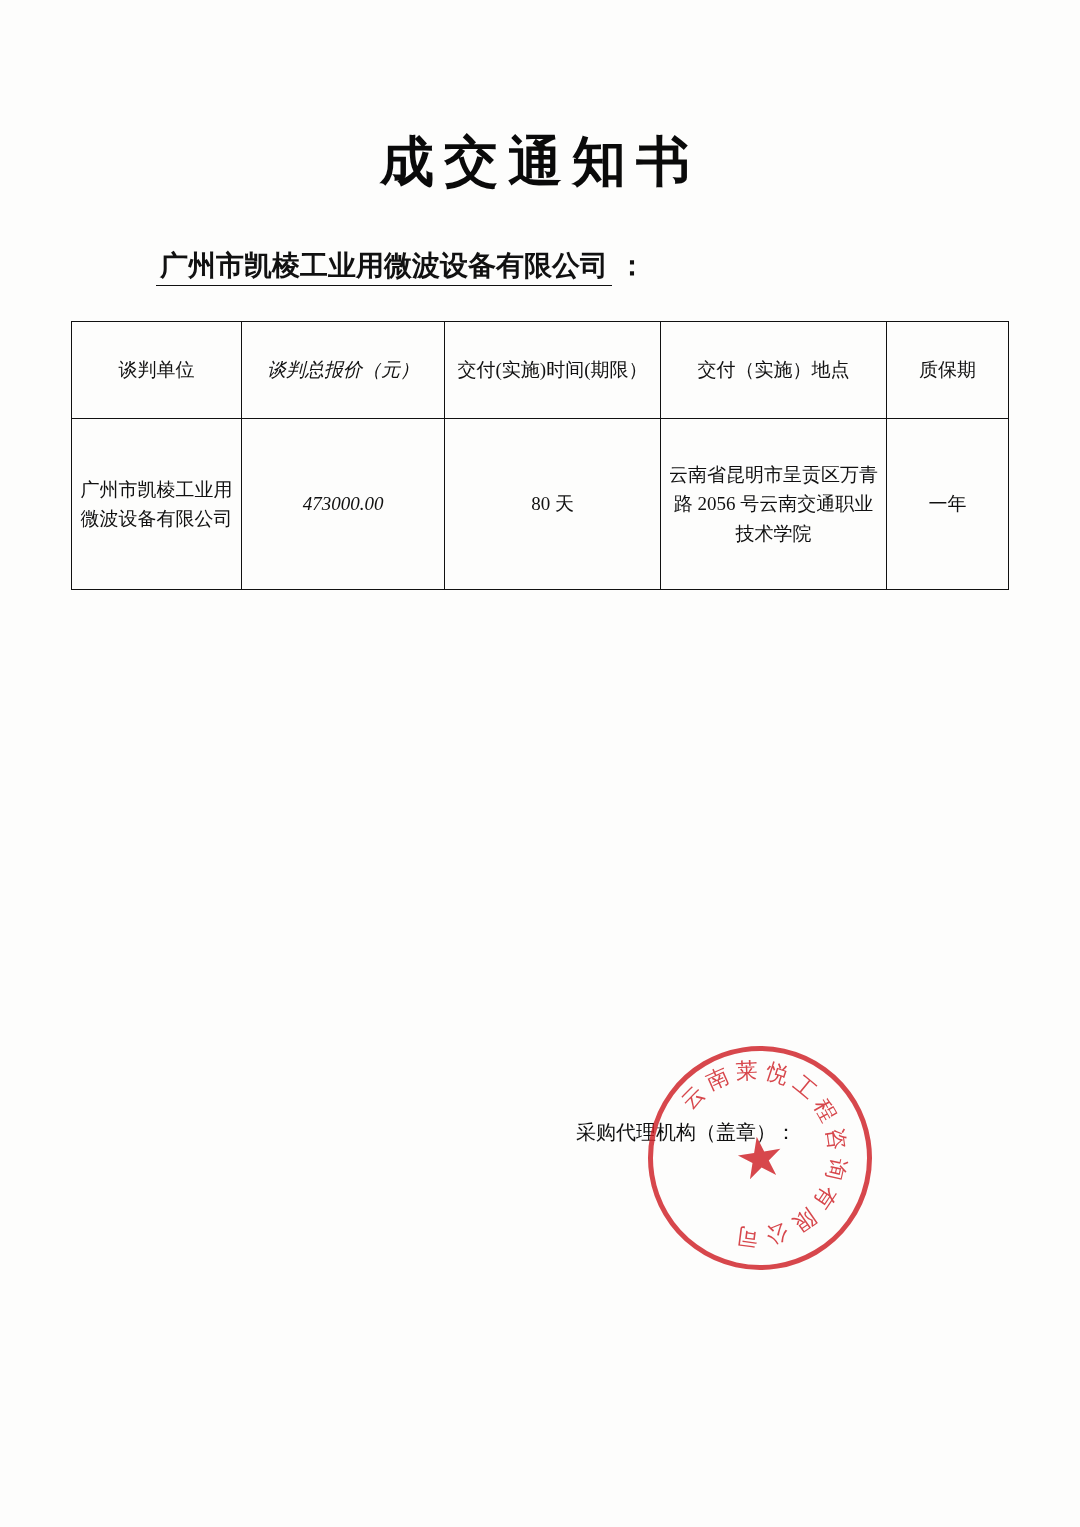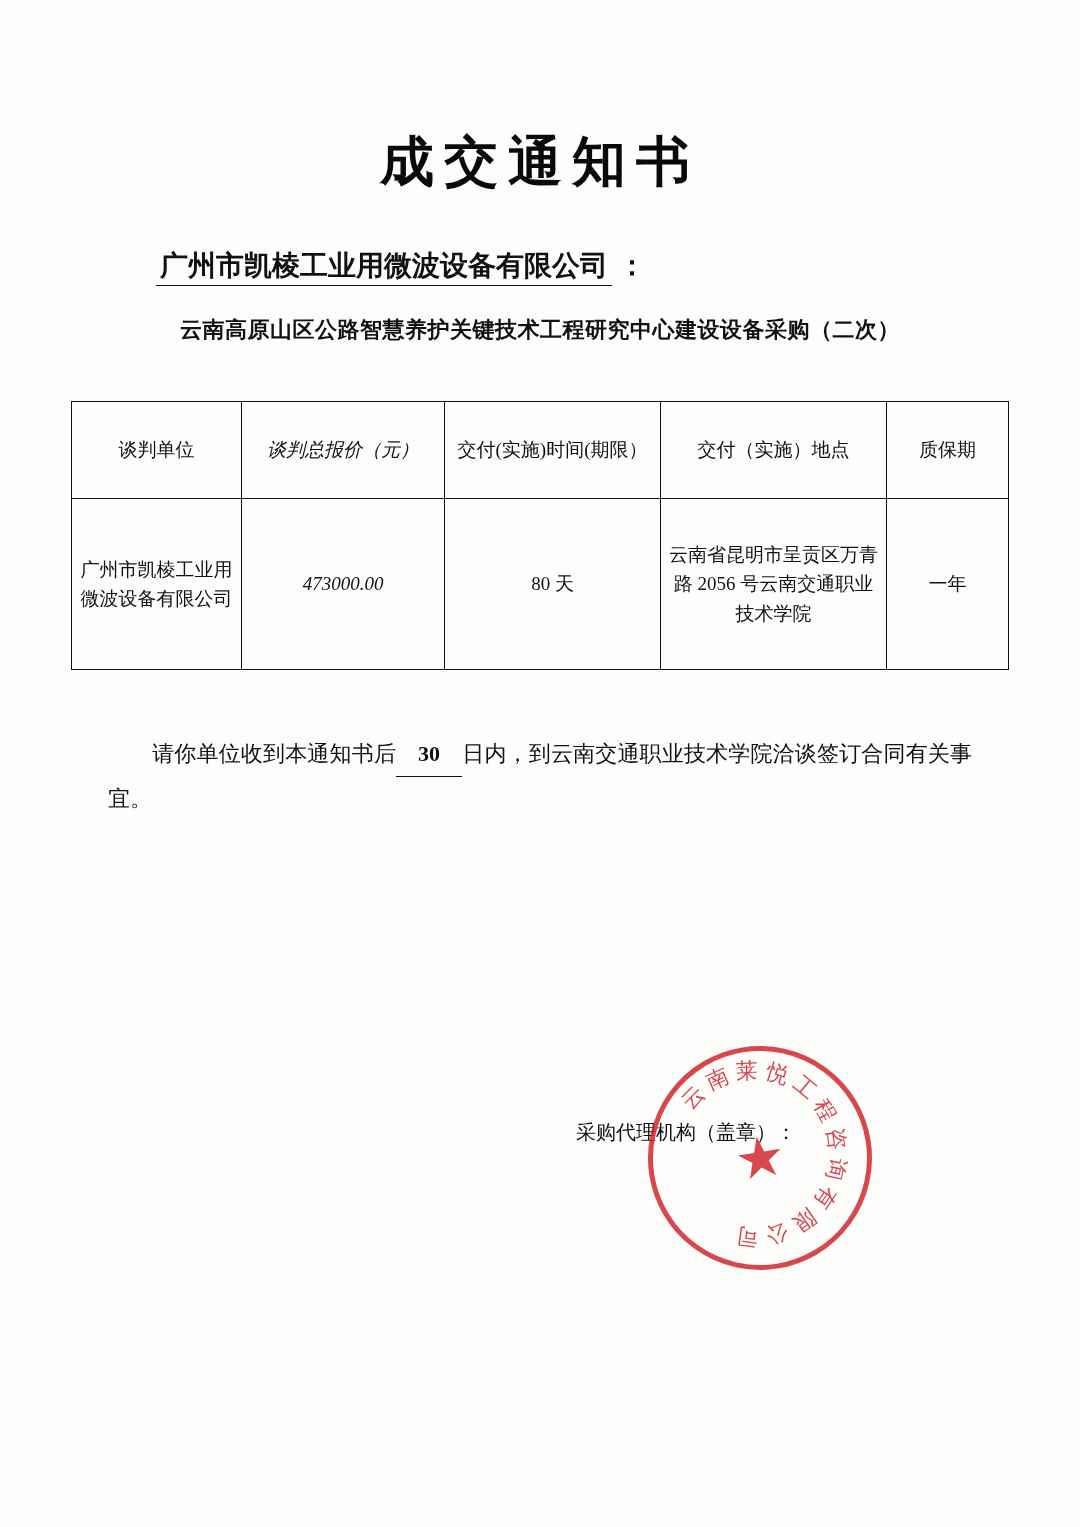--- a/index.html
+++ b/index.html
@@ -52,21 +52,21 @@
     letter-spacing: 0.5px;
   }
   .body-para {
     margin: 26px 100px 0 100px;
     font-size: 22px;
     line-height: 2.0;
     text-align: justify;
   }
   table.neg-table {
     border-collapse: collapse;
-    margin: 56px auto 0 auto;
+    margin: 36px auto 0 auto;
     width: 872px;
     table-layout: fixed;
   }
   table.neg-table td, table.neg-table th {
     border: 1.5px solid #111;
     text-align: center;
     vertical-align: middle;
     font-size: 19px;
     line-height: 1.55;
     padding: 10px 6px;
@@ -137,21 +137,20 @@
 <div class="page">
 
   <div class="doc-title">成交通知书</div>
 
   <div>
     <div class="addressee">
       <span class="name">广州市凯棱工业用微波设备有限公司</span><span class="colon">：</span>
     </div>
   </div>
 
-  <div class="project-title">云南高原山区公路智慧养护关键技术工程研究中心建设设备采购（二次）</div>
 
 
   <table class="neg-table">
     <thead>
       <tr>
         <td class="col1">谈判单位</td>
         <td class="col2">谈判总报价（元）</td>
         <td class="col3">交付(实施)时间(期限）</td>
         <td class="col4">交付（实施）地点</td>
         <td class="col5">质保期</td>
@@ -161,23 +160,20 @@
       <tr>
         <td class="col1">广州市凯棱工业用微波设备有限公司</td>
         <td class="col2">473000.00</td>
         <td class="col3">80 天</td>
         <td class="col4">云南省昆明市呈贡区万青路 2056 号云南交通职业技术学院</td>
         <td class="col5">一年</td>
       </tr>
     </tbody>
   </table>
 
-  <div class="closing">
-    <span style="display:inline-block;width:44px;"></span><span>请你单位收到本通知书后</span><span class="fill-blank">30</span><span>日内，到云南交通职业技术学院洽谈签订合同有关事宜。</span>
-  </div>
 
   <div class="sign-block">
     <div class="sign-line">
       <span>采购代理机构（盖章）：</span>
     </div>
   </div>
 
   <div class="stamp">
     <div class="stamp-inner">
       <svg width="204" height="204" viewBox="0 0 204 204">

